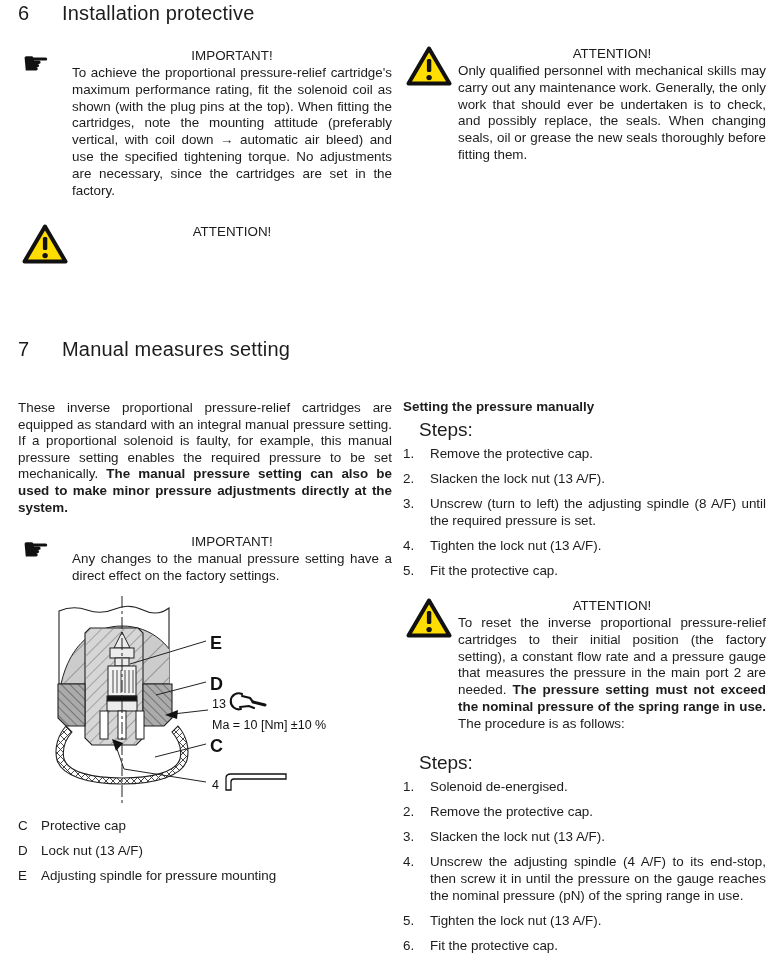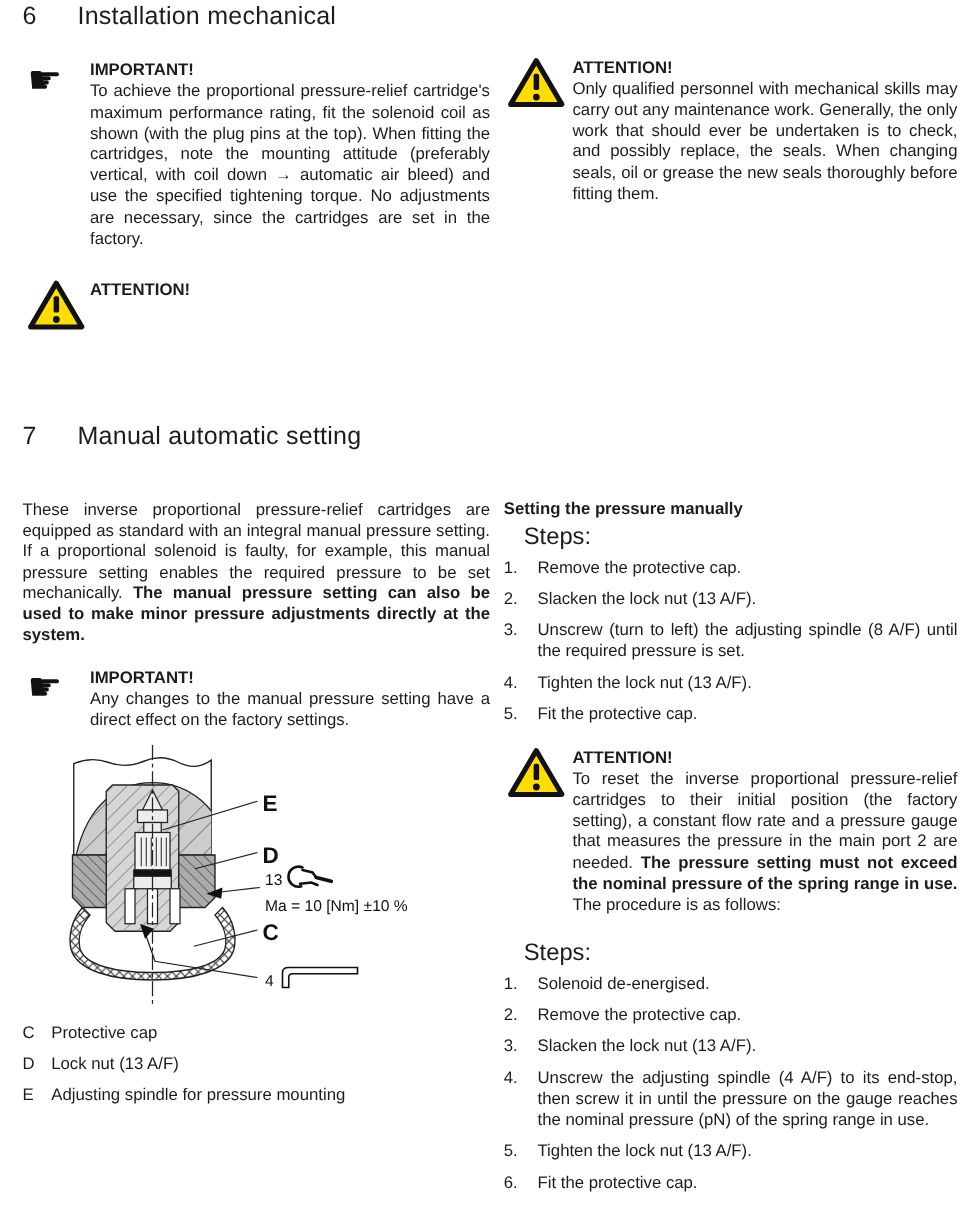--- a/index.html
+++ b/index.html
@@ -8,21 +8,21 @@
     font-family:"Liberation Sans", sans-serif; color:#1c1c1c; overflow:hidden;
   }
   .abs{position:absolute;}
   
   .sec-heading{display:flex; font-size:20px; font-weight:400; letter-spacing:0.2px;}
   .sec-heading .sec-num{width:44px; flex:0 0 44px;}
   
   .note{display:flex; align-items:flex-start;}
   .note .icon-box{flex:0 0 50px; width:50px;}
   .note .note-text{flex:1;}
-  .note-title{font-size:13.4px; font-weight:bold; line-height:17px; margin:0 0 1px 0;}
+  .note-title{font-size:13.4px; font-weight:normal; line-height:17px; margin:0 0 1px 0;text-align:center;}
   .note-body{font-size:13.4px; line-height:16.8px; text-align:justify; margin:0;}
   .hand-icon{font-size:31px; line-height:30px; color:#111; display:inline-block; margin-top:2px;}
   
   .para{font-size:13.4px; line-height:16.6px; text-align:justify;}
   .bold{font-weight:bold;}
   
   .block-heading{font-size:13.4px; font-weight:bold; line-height:17px; margin:0 0 6px 0;}
   .steps-label{font-size:19px; line-height:17px; margin:0 0 7px 16px;}
   .steps{list-style:none; margin:0; padding:0;}
   .steps li{display:flex; font-size:13.4px; line-height:17px; margin:0 0 8px 0;}
@@ -33,21 +33,21 @@
   .legend-row .key{flex:0 0 23px; width:23px;}
   svg text{font-family:"Liberation Sans", sans-serif;}
 </style>
 </head>
 <body>
 
 <div class="page">
 
   <div class="abs sec-heading" style="left:18px; top:2px; width:740px;">
     <span class="sec-num">6</span>
-    <span>Installation mechanical</span>
+    <span>Installation protective</span>
   </div>
 
   <div class="abs note" style="left:22px; top:47px; width:370px;">
     <div class="icon-box"><span class="hand-icon">☛</span></div>
     <div class="note-text">
       <p class="note-title">IMPORTANT!</p>
       <p class="note-body">To achieve the proportional pressure-relief cartridge's maximum performance rating, fit the solenoid coil as shown (with the plug pins at the top). When fitting the cartridges, note the mounting attitude (preferably vertical, with coil down → automatic air bleed) and use the specified tightening torque. No adjustments are necessary, since the cartridges are set in the factory.</p>
     </div>
   </div>
 
@@ -73,21 +73,21 @@
         <circle cx="23.1" cy="32.6" r="2.7" fill="#111"></circle>
       </svg>
     </div>
     <div class="note-text">
       <p class="note-title">ATTENTION!</p>
     </div>
   </div>
 
   <div class="abs sec-heading" style="left:18px; top:338px; width:740px;">
     <span class="sec-num">7</span>
-    <span>Manual automatic setting</span>
+    <span>Manual measures setting</span>
   </div>
 
   <div class="abs para" style="left:18px; top:400px; width:374px;">
     <span>These inverse proportional pressure-relief cartridges are equipped as standard with an integral manual pressure setting. If a proportional solenoid is faulty, for example, this manual pressure setting enables the required pressure to be set mechanically. </span><span class="bold">The manual pressure setting can also be used to make minor pressure adjustments directly at the system.</span>
   </div>
 
   <div class="abs note" style="left:22px; top:533px; width:370px;">
     <div class="icon-box"><span class="hand-icon">☛</span></div>
     <div class="note-text">
       <p class="note-title">IMPORTANT!</p>

